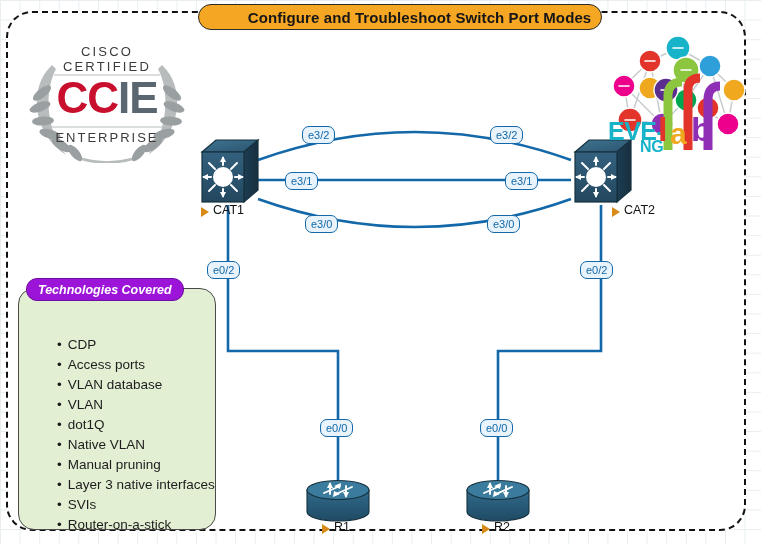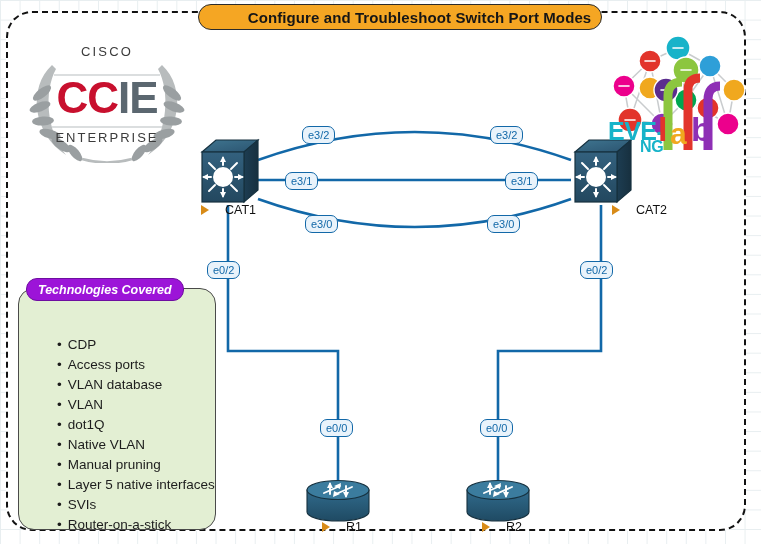--- a/index.html
+++ b/index.html
@@ -153,22 +153,22 @@
   #tech-list li::before {
     content: "\2022";
     margin-right: 6px;
     color: #1d1d1d;
   }
 
   
   .node-label {
     position: absolute;
     display: flex;
-    align-items: center;
-    gap: 16px;
+    align-items: flex-end;
+    gap: 4px;
     font-size: 12.5px;
     color: #111111;
     white-space: nowrap;
   }
   .node-label .play {
     width: 0; height: 0;
     border-left: 8px solid #d88b17;
     border-top: 5px solid transparent;
     border-bottom: 5px solid transparent;
   }
@@ -358,20 +358,21 @@
         <ellipse cx="149" cy="86" rx="11" ry="4.5" transform="rotate(4 149 86)"></ellipse>
         <ellipse cx="142" cy="99" rx="11" ry="4.5" transform="rotate(-16 142 99)"></ellipse>
         <ellipse cx="131" cy="110" rx="11" ry="4.5" transform="rotate(-34 131 110)"></ellipse>
         <ellipse cx="117" cy="118" rx="10" ry="4.3" transform="rotate(-50 117 118)"></ellipse>
       </g>
       <path d="M60,124 Q85,131 110,124" fill="none" stroke="#b8bcbd" stroke-width="2.5"></path>
       <line x1="32" y1="40" x2="138" y2="40" stroke="#cfd3d4" stroke-width="1.4"></line>
       <line x1="30" y1="92" x2="140" y2="92" stroke="#cfd3d4" stroke-width="1.4"></line>
     </svg>
     <div class="cisco-line l1">CISCO</div>
+    <div class="cisco-line l2">CERTIFIED</div>
     <div class="ccie-word"><span class="c">CC</span><span class="ie">IE</span></div>
     <div class="ent">ENTERPRISE</div>
   </div>
 
   <div id="title-banner">
     <span>Configure and Troubleshoot Switch Port Modes</span>
   </div>
 
   <div id="eveng-logo">
     <svg width="158" height="125" viewBox="0 0 158 125">
@@ -418,21 +419,21 @@
 
   <div id="tech-panel">
     <ul id="tech-list">
       <li>CDP</li>
       <li>Access ports</li>
       <li>VLAN database</li>
       <li>VLAN</li>
       <li>dot1Q</li>
       <li>Native VLAN</li>
       <li>Manual pruning</li>
-      <li>Layer 5 native interfaces</li>
+      <li>Layer 3 native interfaces</li>
       <li>SVIs</li>
       <li>Router-on-a-stick</li>
     </ul>
   </div>
   <div id="tech-badge">
     <span>Technologies Covered</span>
   </div>
 
   <div class="ifpill" style="left:302px;top:126px;">e3/2</div>
   <div class="ifpill" style="left:490px;top:126px;">e3/2</div>

